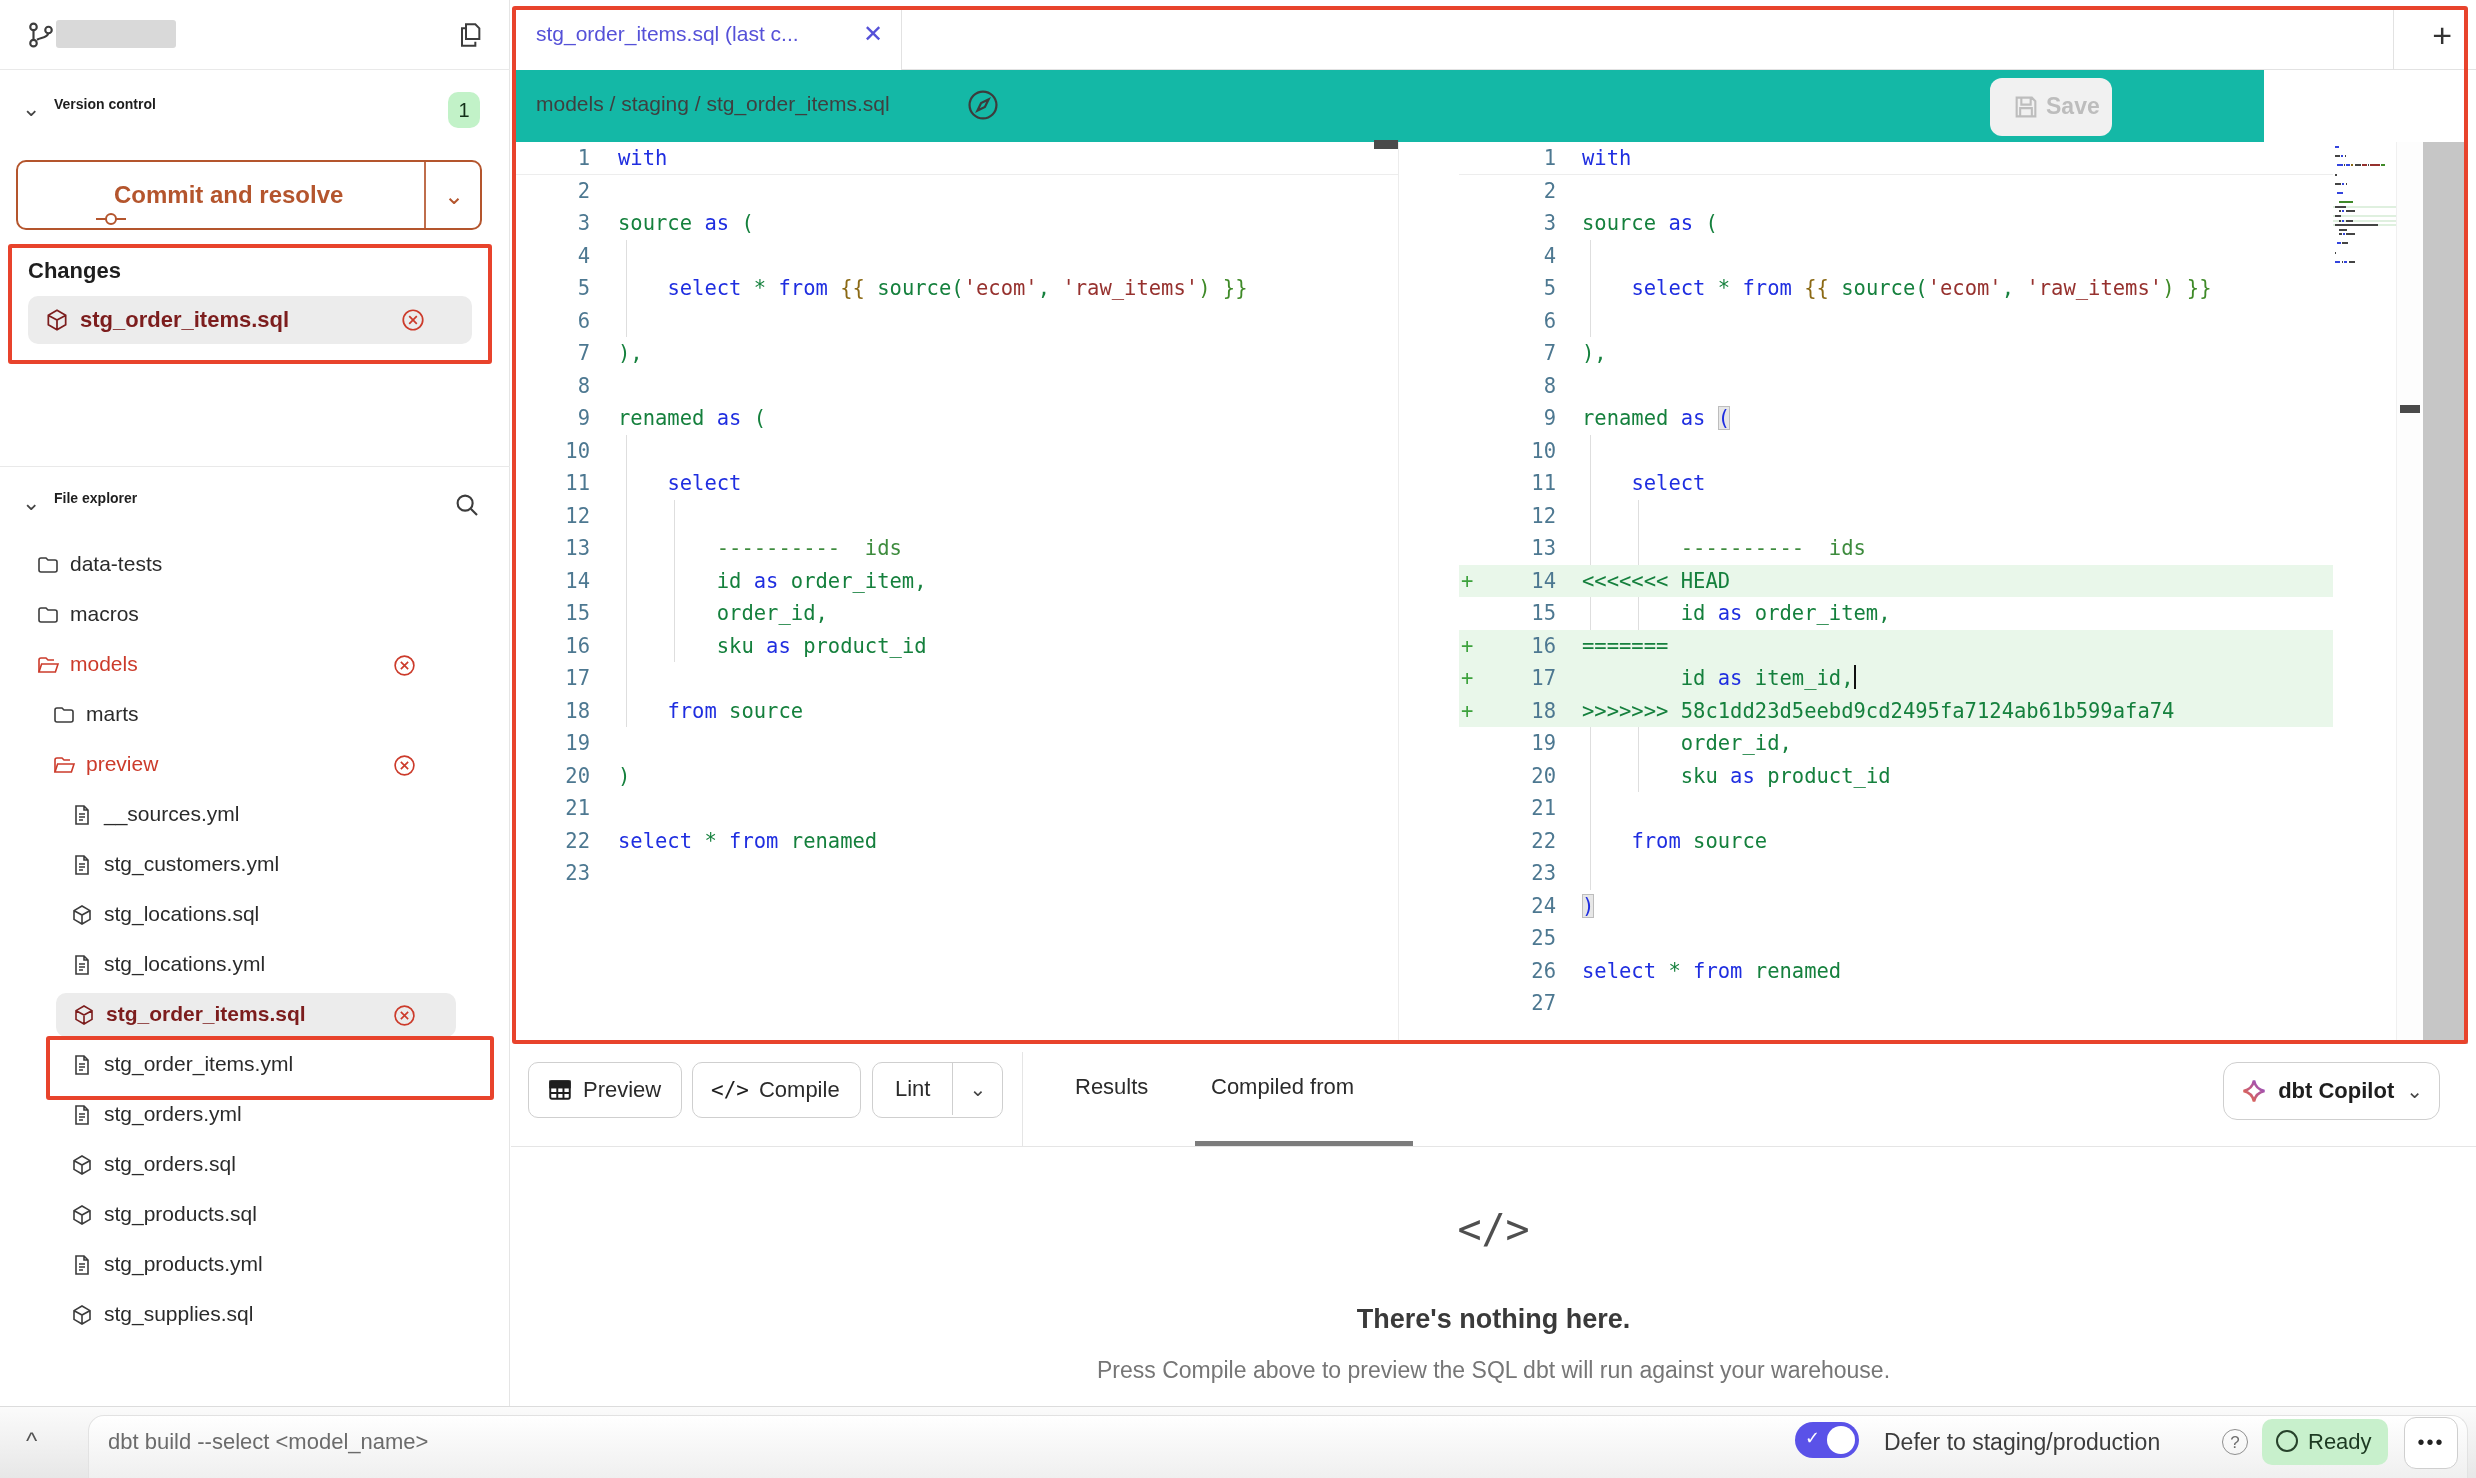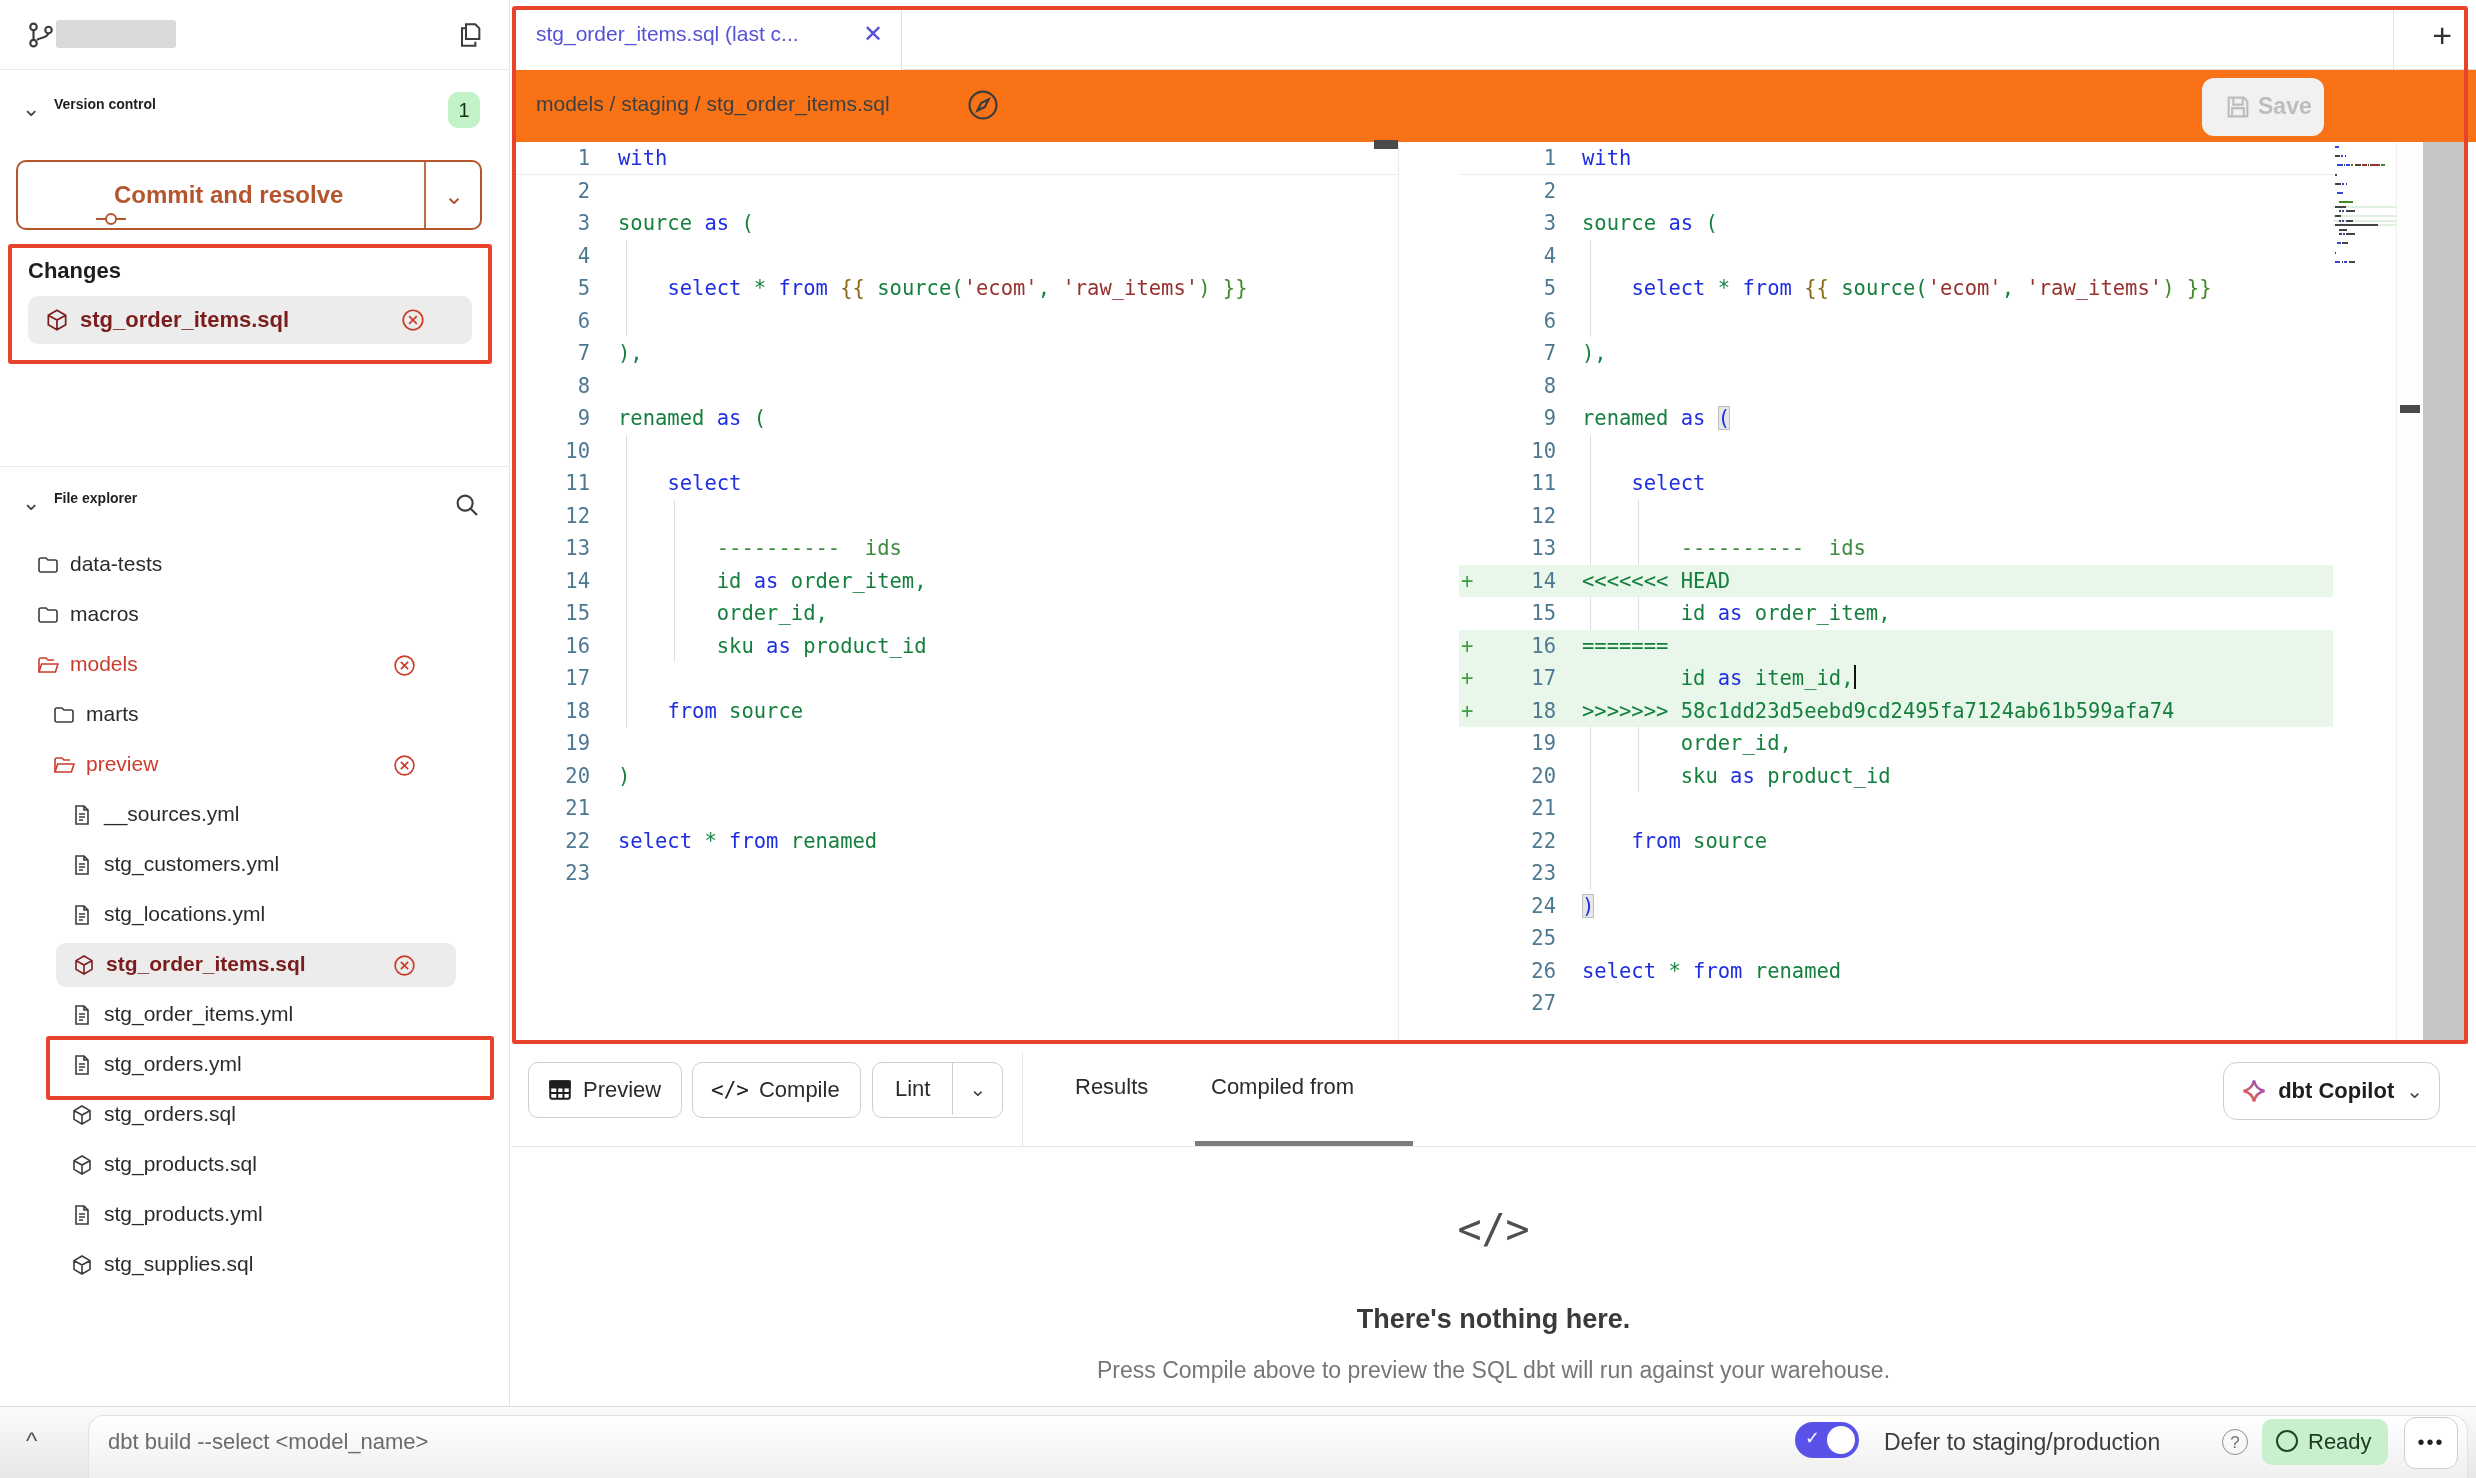--- a/index.html
+++ b/index.html
@@ -50,21 +50,21 @@
   .ann-file { left:46px; top:1036px; width:448px; height:64px; }
 
   
   .tabbar { position:absolute; left:511px; top:0; width:1965px; height:70px; background:#fff; }
   .tabbar .after-line { position:absolute; left:391px; top:69px; right:0; height:1px; background:#e2e2e2; }
   .tab { position:absolute; left:1px; top:6px; width:390px; height:64px; background:#fff; border-right:1px solid #e2e2e2; }
   .tab .tlbl { position:absolute; left:24px; top:16px; font-size:21px; color:#5551d8; white-space:nowrap; }
   .tab .tx { position:absolute; right:18px; top:14px; font-size:24px; color:#5551d8; cursor:pointer; }
   .plus-div { position:absolute; right:82px; top:6px; width:1px; height:63px; background:#e2e2e2; }
   .plus-btn { position:absolute; right:24px; top:16px; font-size:34px; color:#333; font-weight:300; cursor:pointer; }
-  .crumb-row { position:absolute; left:512px; top:70px; width:1964px; height:72px; background:#f97316; }
+  .crumb-row { position:absolute; left:512px; top:70px; width:1752px; height:72px; background:#14b8a6; }
   .crumb { position:absolute; left:24px; top:22px; font-size:21px; color:#3f3f3f; }
   .crumb-ic { position:absolute; left:452px; top:16px; width:38px; height:38px; border-radius:50%; }
   .save-btn { position:absolute; right:152px; top:8px; width:122px; height:58px; background:#f1f1f1; border-radius:12px; border:none; }
   .save-btn .slbl { position:absolute; left:56px; top:15px; font-size:23px; font-weight:700; color:#bdbdbd; }
 
   
   .codewrap { position:absolute; left:512px; top:142px; width:1964px; height:902px; background:#fff; }
   .pane { position:absolute; top:0; }
   .pane-left  { left:0; width:886px; }
   .pane-left-border { position:absolute; left:886px; top:0; width:1px; height:902px; background:#ececec; }
@@ -272,20 +272,28 @@
           <span class="fnm" style="left:104px">__sources.yml</span>
         </div>
         <div class="frow">
           <span class="fic" style="left:70px">
             <svg class="ic" width="24" height="24" viewBox="0 0 24 24" fill="none" stroke="#3c3c3c" stroke-width="1.6">
               <path d="M6 3h8l4 4v14H6z M14 3v4h4"></path>
               <path d="M9 11h6 M9 14h6 M9 17h4"></path>
             </svg>
           </span>
           <span class="fnm" style="left:104px">stg_customers.yml</span>
+        </div>
+        <div class="frow">
+          <span class="fic" style="left:70px">
+            <svg class="ic" width="24" height="24" viewBox="0 0 24 24" fill="none" stroke="#3c3c3c" stroke-width="1.6">
+              <path d="M12 3l8 4.6v8.8L12 21l-8-4.6V7.6z M4.2 7.8L12 12l7.8-4.2 M12 12v8.6"></path>
+            </svg>
+          </span>
+          <span class="fnm" style="left:104px">stg_locations.sql</span>
         </div>
         <div class="frow">
           <span class="fic" style="left:70px">
             <svg class="ic" width="24" height="24" viewBox="0 0 24 24" fill="none" stroke="#3c3c3c" stroke-width="1.6">
               <path d="M6 3h8l4 4v14H6z M14 3v4h4"></path>
               <path d="M9 11h6 M9 14h6 M9 17h4"></path>
             </svg>
           </span>
           <span class="fnm" style="left:104px">stg_locations.yml</span>
         </div>

